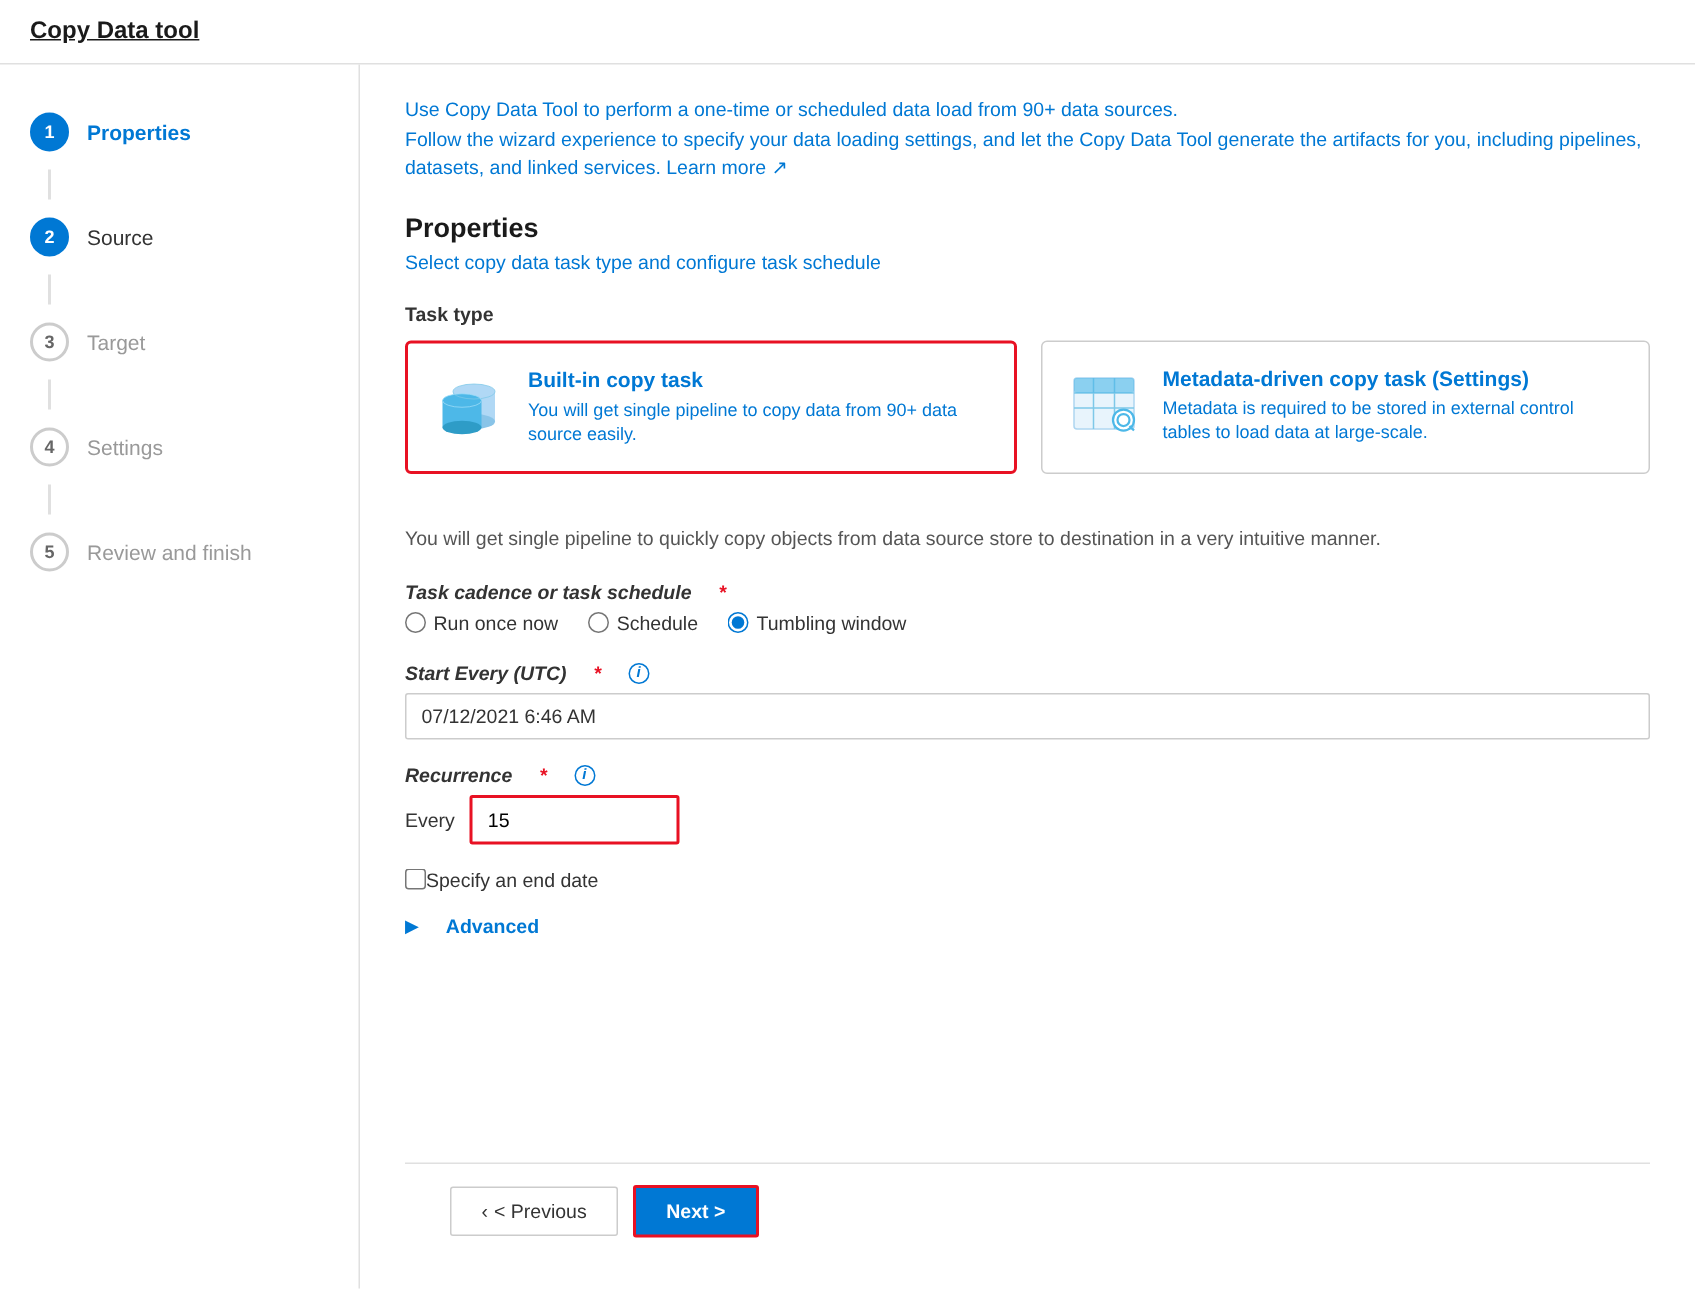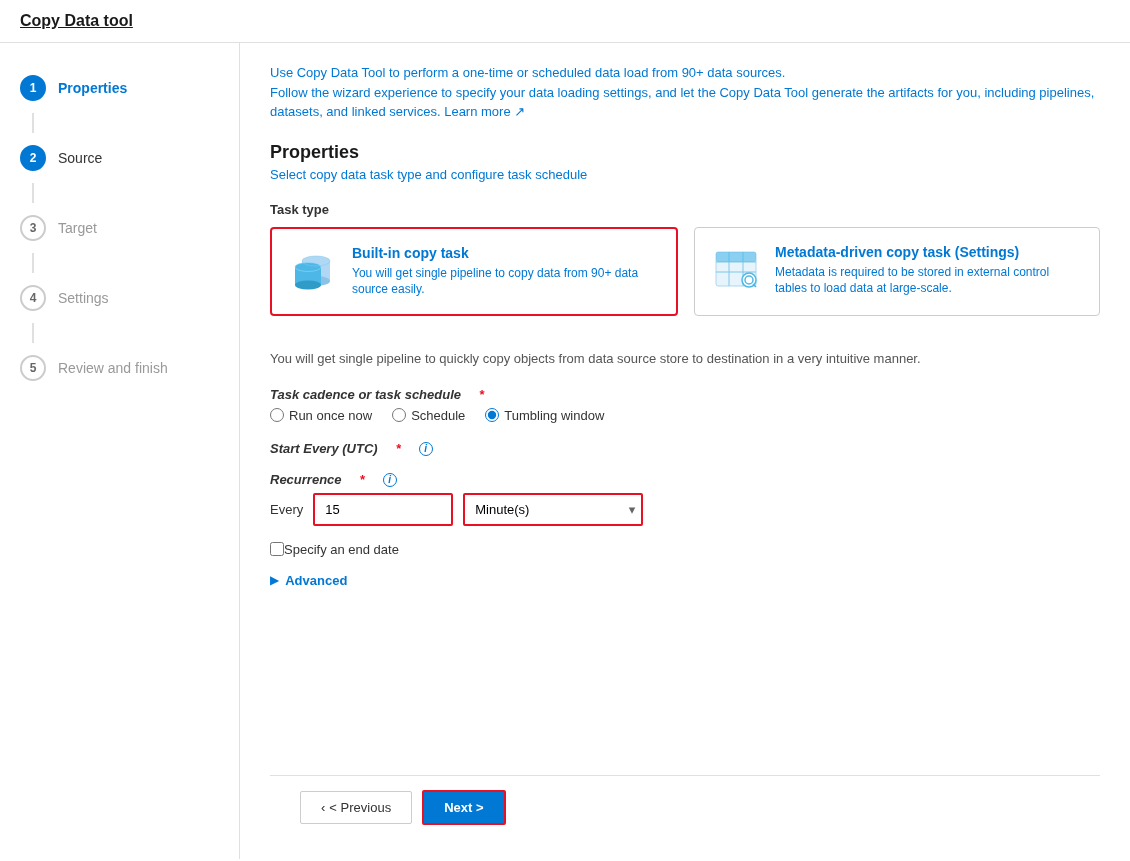--- a/index.html
+++ b/index.html
@@ -310,20 +310,21 @@
 
     .advanced-row .chevron-right {
       color: #0078d4;
       font-size: 12px;
     }
 
     .advanced-row .adv-label {
       color: #0078d4;
       font-size: 13px;
       font-weight: 600;
+      margin-left: 12px;
     }
 
     .btn-secondary {
       padding: 8px 20px;
       border: 1px solid #ccc;
       background: #fff;
       border-radius: 2px;
       font-size: 13px;
       cursor: pointer;
       color: #333;
@@ -483,41 +484,32 @@
             </label>
           </div>
         </div>
 
         <div class="field-group">
           <div class="field-label">
             <span>Start Every (UTC)</span>
             <span class="required"> *</span>
             <span class="info-icon">i</span>
           </div>
+          <input type="text" class="text-input" value="07/12/2021 6:46 AM" style="">
         </div>
 
         <div class="field-group">
           <div class="field-label">
             <span>Recurrence</span>
             <span class="required"> *</span>
             <span class="info-icon">i</span>
           </div>
           <div class="recurrence-row">
             <span class="every-label">Every</span>
             <input type="text" class="recurrence-number" value="15" style="">
-            <div class="recurrence-unit-wrapper">
-              <select>
-                <option>Minute(s)</option>
-                <option>Hour(s)</option>
-                <option>Day(s)</option>
-                <option>Week(s)</option>
-                <option>Month(s)</option>
-              </select>
-              <span class="chevron">▾</span>
-            </div>
           </div>
         </div>
 
         <div class="checkbox-row">
           <input type="checkbox" id="end-date-cb" style="">
           <label for="end-date-cb">Specify an end date</label>
         </div>
 
         <div class="advanced-row">
           <span class="chevron-right">▶</span>

